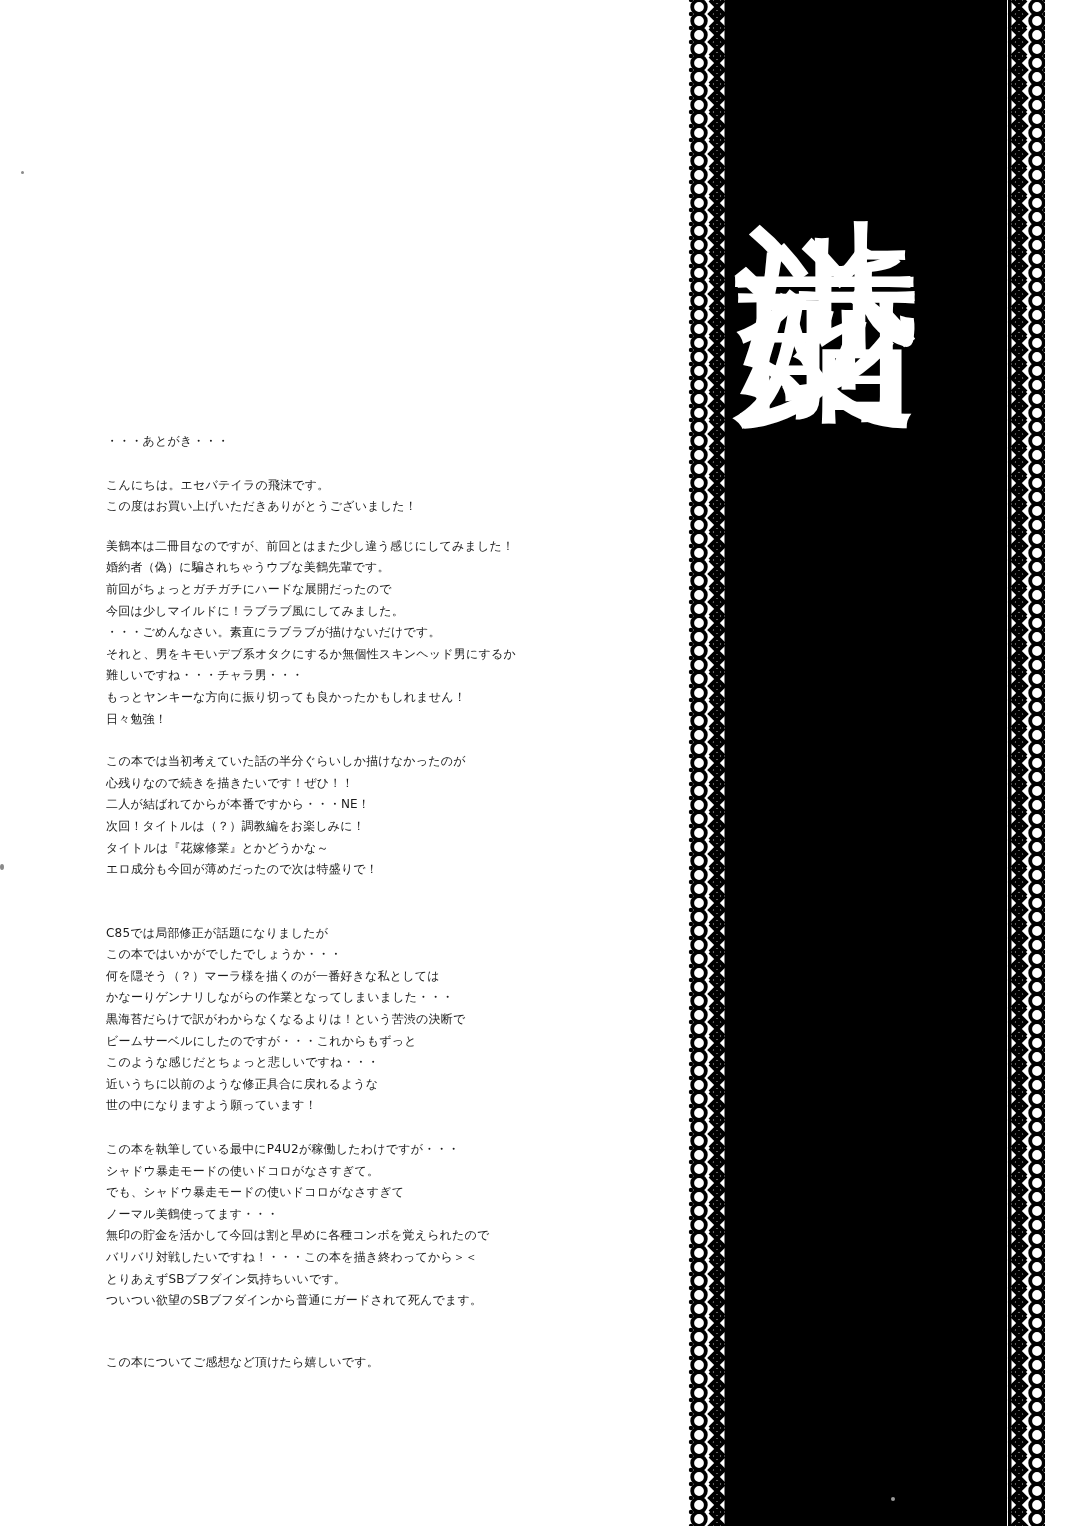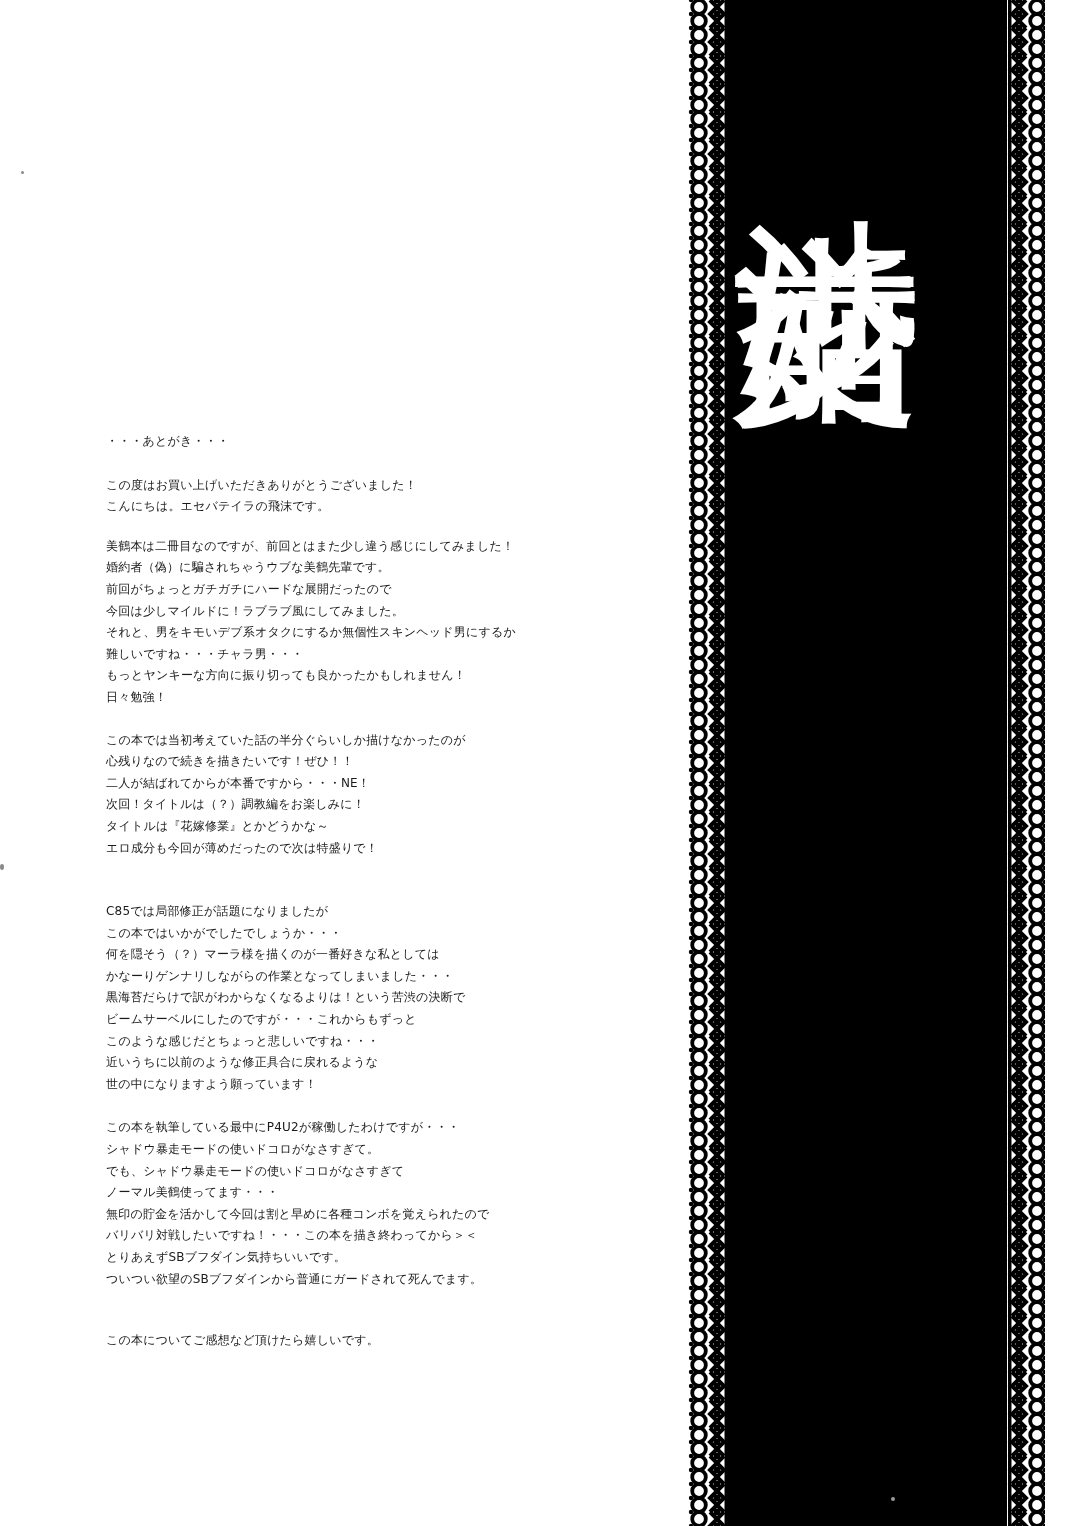--- a/index.html
+++ b/index.html
@@ -63,28 +63,29 @@
 </style>
 </head>
 <body>
 
 <div class="page">
 
   <div class="afterword">
     <div class="heading">・・・あとがき・・・</div>
     <div>
         <div class="para para-1">
+          <div class="line">こんにちは。エセバテイラの飛沫です。</div>
           <div class="line">この度はお買い上げいただきありがとうございました！</div>
-          <div class="line">こんにちは。エセバテイラの飛沫です。</div>
         </div>
         <div class="para para-2">
           <div class="line">美鶴本は二冊目なのですが、前回とはまた少し違う感じにしてみました！</div>
           <div class="line">婚約者（偽）に騙されちゃうウブな美鶴先輩です。</div>
           <div class="line">前回がちょっとガチガチにハードな展開だったので</div>
           <div class="line">今回は少しマイルドに！ラブラブ風にしてみました。</div>
+          <div class="line">・・・ごめんなさい。素直にラブラブが描けないだけです。</div>
           <div class="line">それと、男をキモいデブ系オタクにするか無個性スキンヘッド男にするか</div>
           <div class="line">難しいですね・・・チャラ男・・・</div>
           <div class="line">もっとヤンキーな方向に振り切っても良かったかもしれません！</div>
           <div class="line">日々勉強！</div>
         </div>
         <div class="para para-3">
           <div class="line">この本では当初考えていた話の半分ぐらいしか描けなかったのが</div>
           <div class="line">心残りなので続きを描きたいです！ぜひ！！</div>
           <div class="line">二人が結ばれてからが本番ですから・・・NE！</div>
           <div class="line">次回！タイトルは（？）調教編をお楽しみに！</div>

